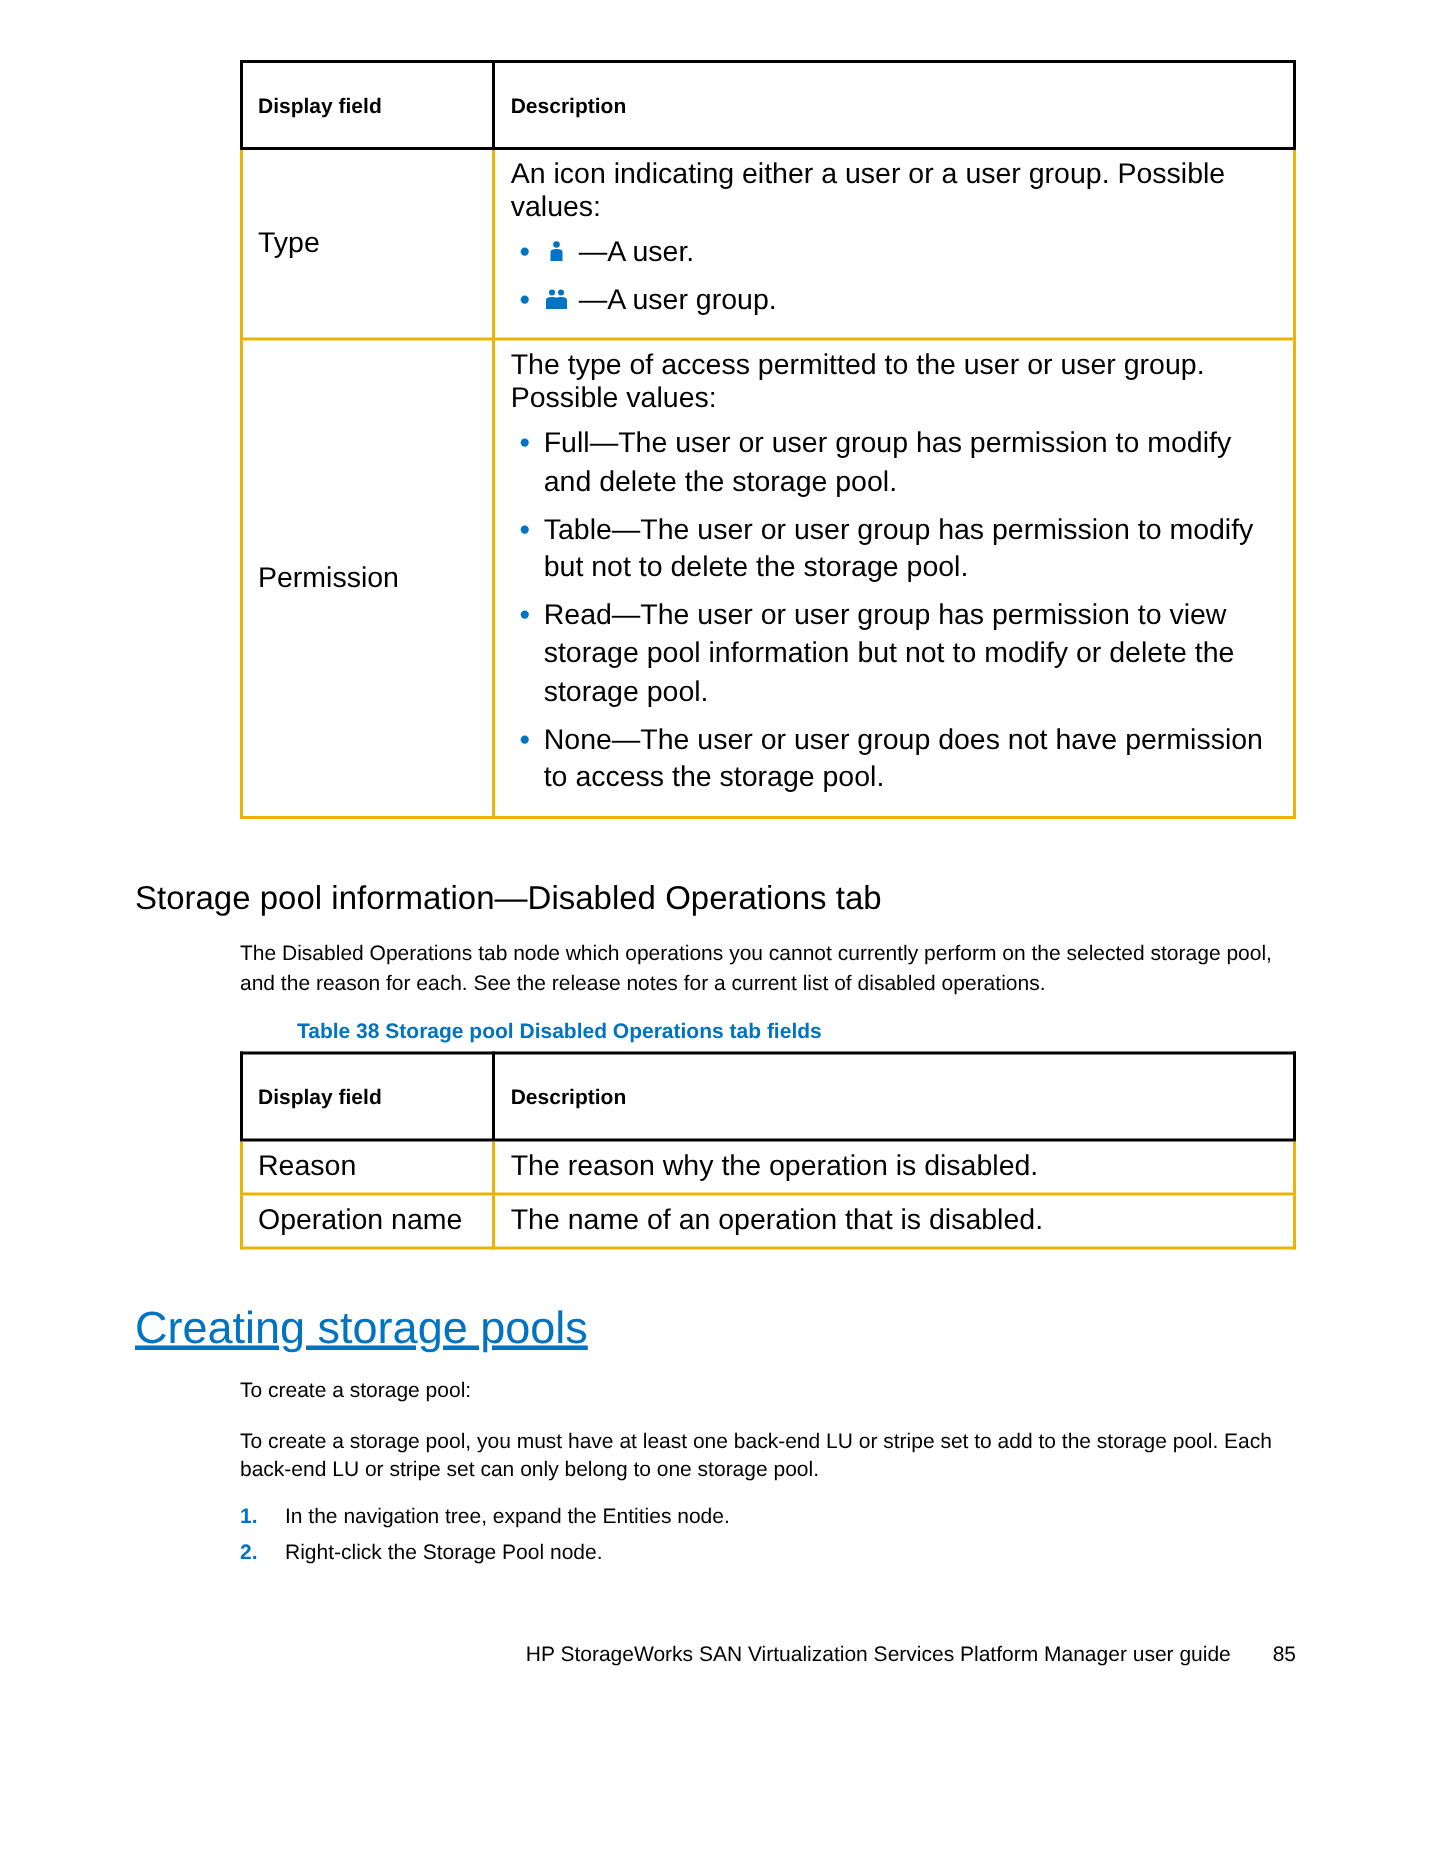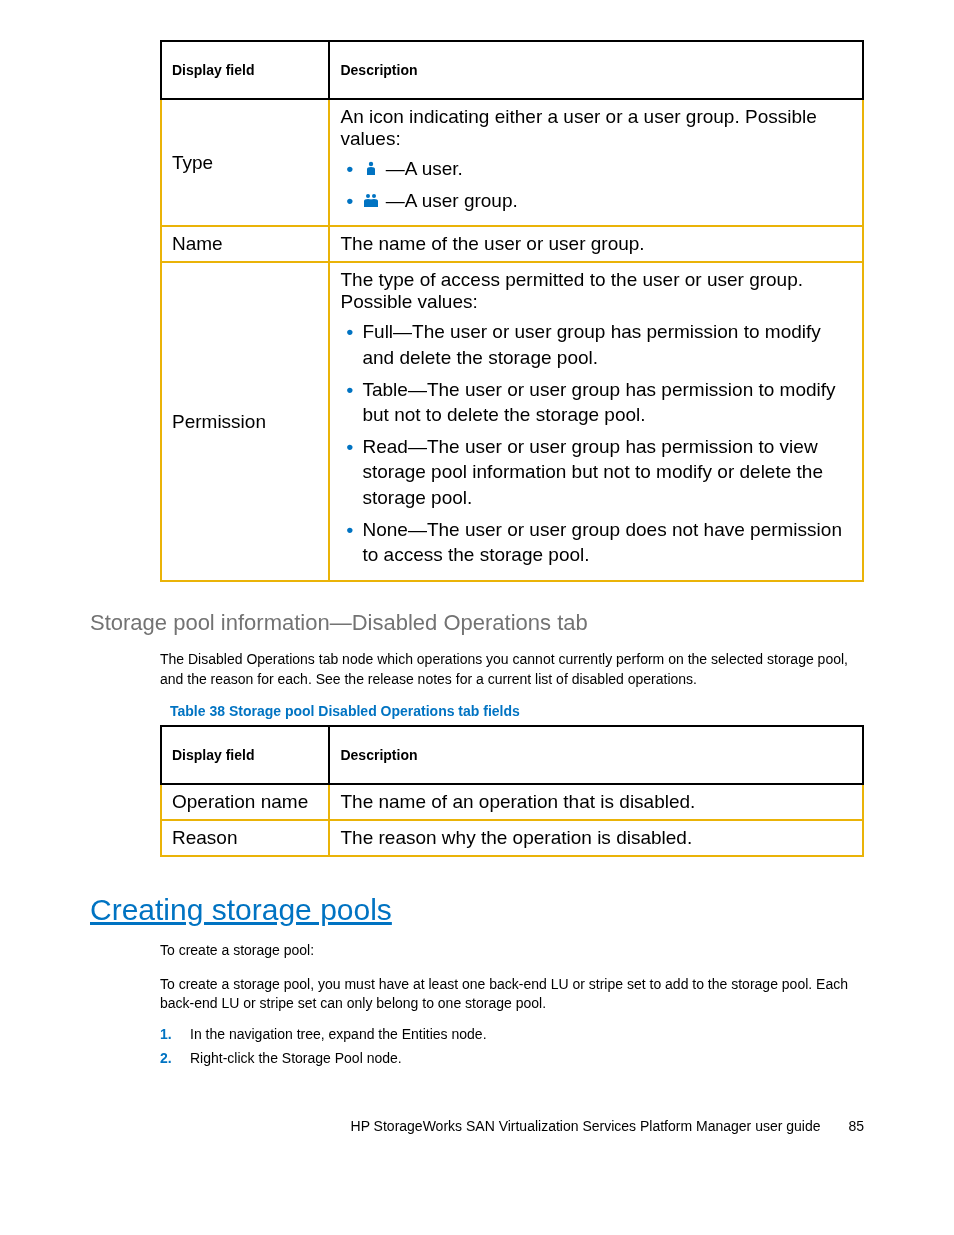--- a/index.html
+++ b/index.html
@@ -60,40 +60,40 @@
   .icon {
     color: #0073c2;
     font-weight: bold;
     display: inline-block;
     width: 18px;
     text-align: center;
   }
   h2.subhead {
     font-size: 22px;
     font-weight: normal;
-    color: #737373;
-    margin: 28px 0 10px 0;
+    color: #000000;
+    margin: 40px 0 10px 0;
   }
   h1.mainhead {
     font-size: 30px;
     font-weight: normal;
     color: #0073c2;
     margin: 36px 0 14px 0;
     text-decoration: underline;
   }
   .body-text {
     margin-left: 70px;
     line-height: 1.4;
     margin-bottom: 12px;
   }
   .table-caption {
     font-size: 14px;
     font-weight: bold;
     color: #0073c2;
-    margin: 14px 0 6px 80px;
+    margin: 14px 0 6px 108px;
   }
   ol.num {
     list-style: none;
     padding-left: 0;
     margin: 6px 0 0 70px;
   }
   ol.num > li {
     padding-left: 30px;
     position: relative;
     margin-bottom: 8px;
@@ -149,24 +149,20 @@
                     <path d="M1 14 L1 8 Q1 6 5 6 Q9 6 9 8 L9 14 Z" fill="#0073c2"></path>
                     <path d="M7 14 L7 8 Q7 6 11 6 Q15 6 15 8 L15 14 Z" fill="#0073c2"></path>
                   </svg>
               </span>
               <span>—A user group.</span>
             </li>
           </ul>
         </td>
       </tr>
       <tr>
-        <td>Name</td>
-        <td>The name of the user or user group.</td>
-      </tr>
-      <tr>
         <td>Permission</td>
         <td>
           <div>The type of access permitted to the user or user group. Possible values:</div>
           <ul class="blue-bullets">
             <li>Full—The user or user group has permission to modify and delete the storage pool.</li>
             <li>Table—The user or user group has permission to modify but not to delete the storage pool.</li>
             <li>Read—The user or user group has permission to view storage pool information but not to modify or delete the storage pool.</li>
             <li>None—The user or user group does not have permission to access the storage pool.</li>
           </ul>
         </td>
@@ -180,26 +176,26 @@
 
   <table class="data data2">
     <thead>
       <tr>
         <th class="col1">Display field</th>
         <th>Description</th>
       </tr>
     </thead>
     <tbody>
       <tr>
+        <td>Reason</td>
+        <td>The reason why the operation is disabled.</td>
+      </tr>
+      <tr>
         <td>Operation name</td>
         <td>The name of an operation that is disabled.</td>
-      </tr>
-      <tr>
-        <td>Reason</td>
-        <td>The reason why the operation is disabled.</td>
       </tr>
     </tbody>
   </table>
 
   <h1 class="mainhead">Creating storage pools</h1>
   <p class="body-text">To create a storage pool:</p>
   <p class="body-text">To create a storage pool, you must have at least one back-end LU or stripe set to add to the storage pool. Each back-end LU or stripe set can only belong to one storage pool.</p>
   <ol class="num">
     <li>
       <span class="num-marker">1.</span>

